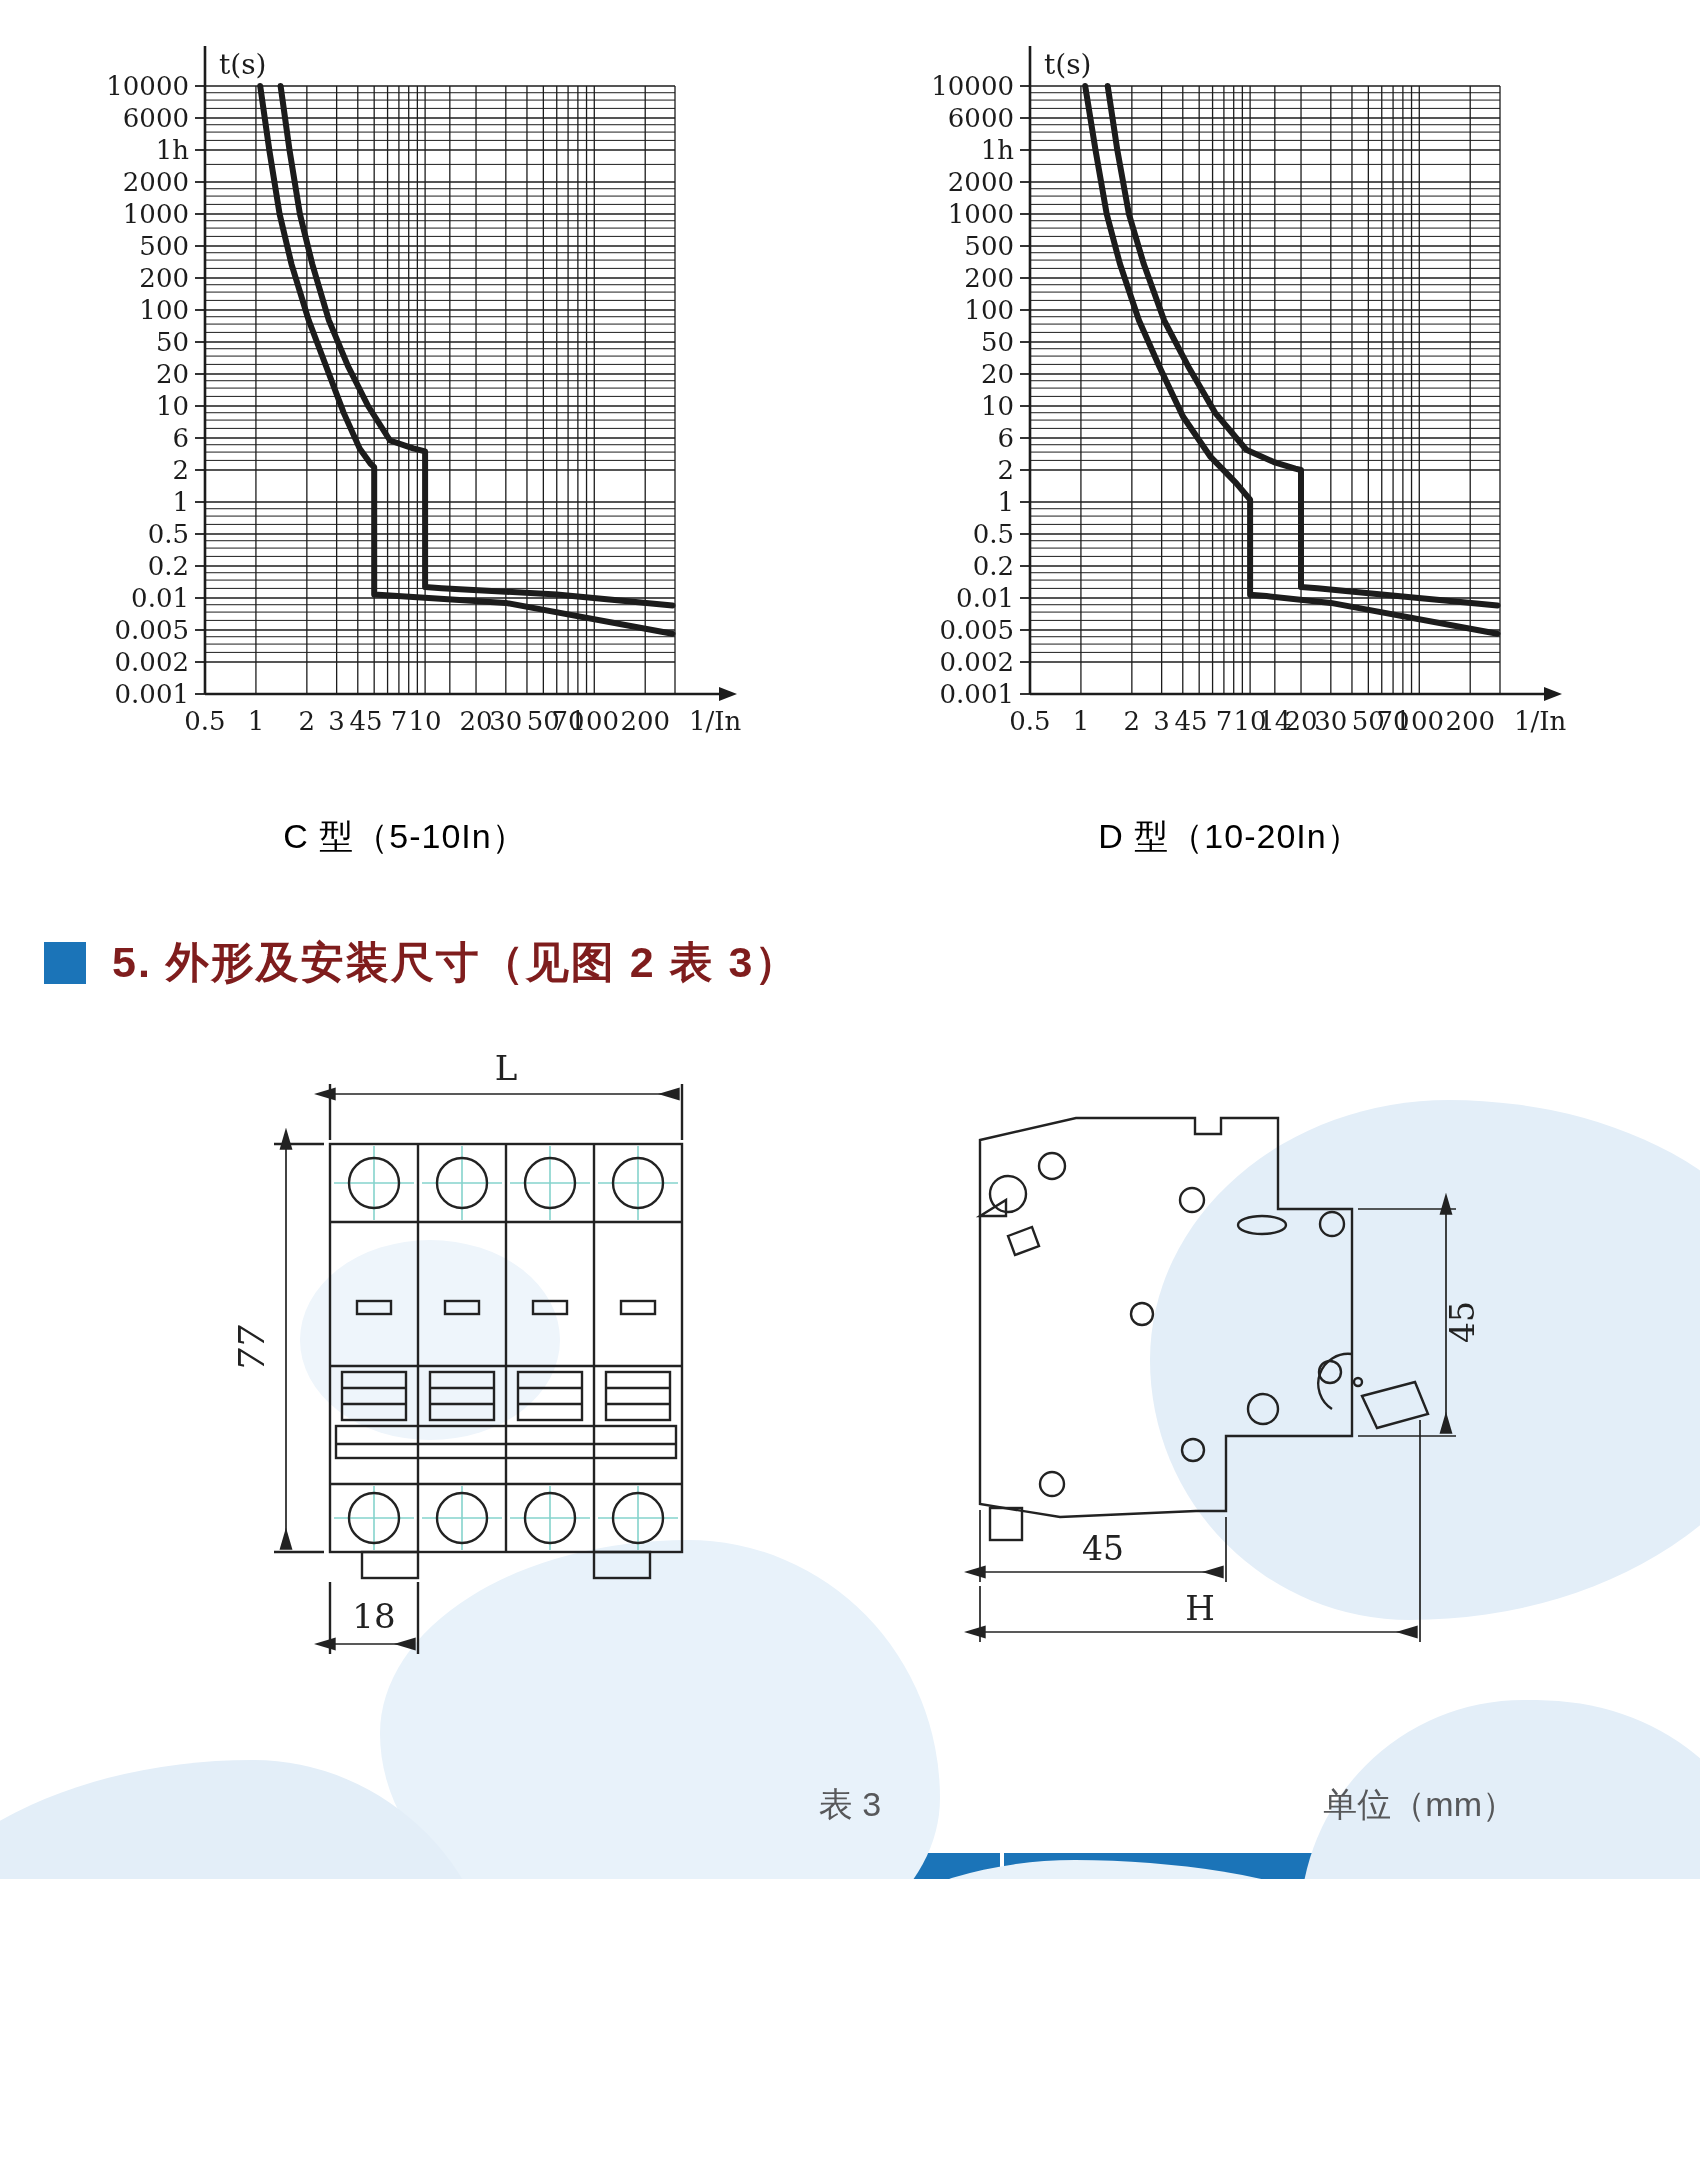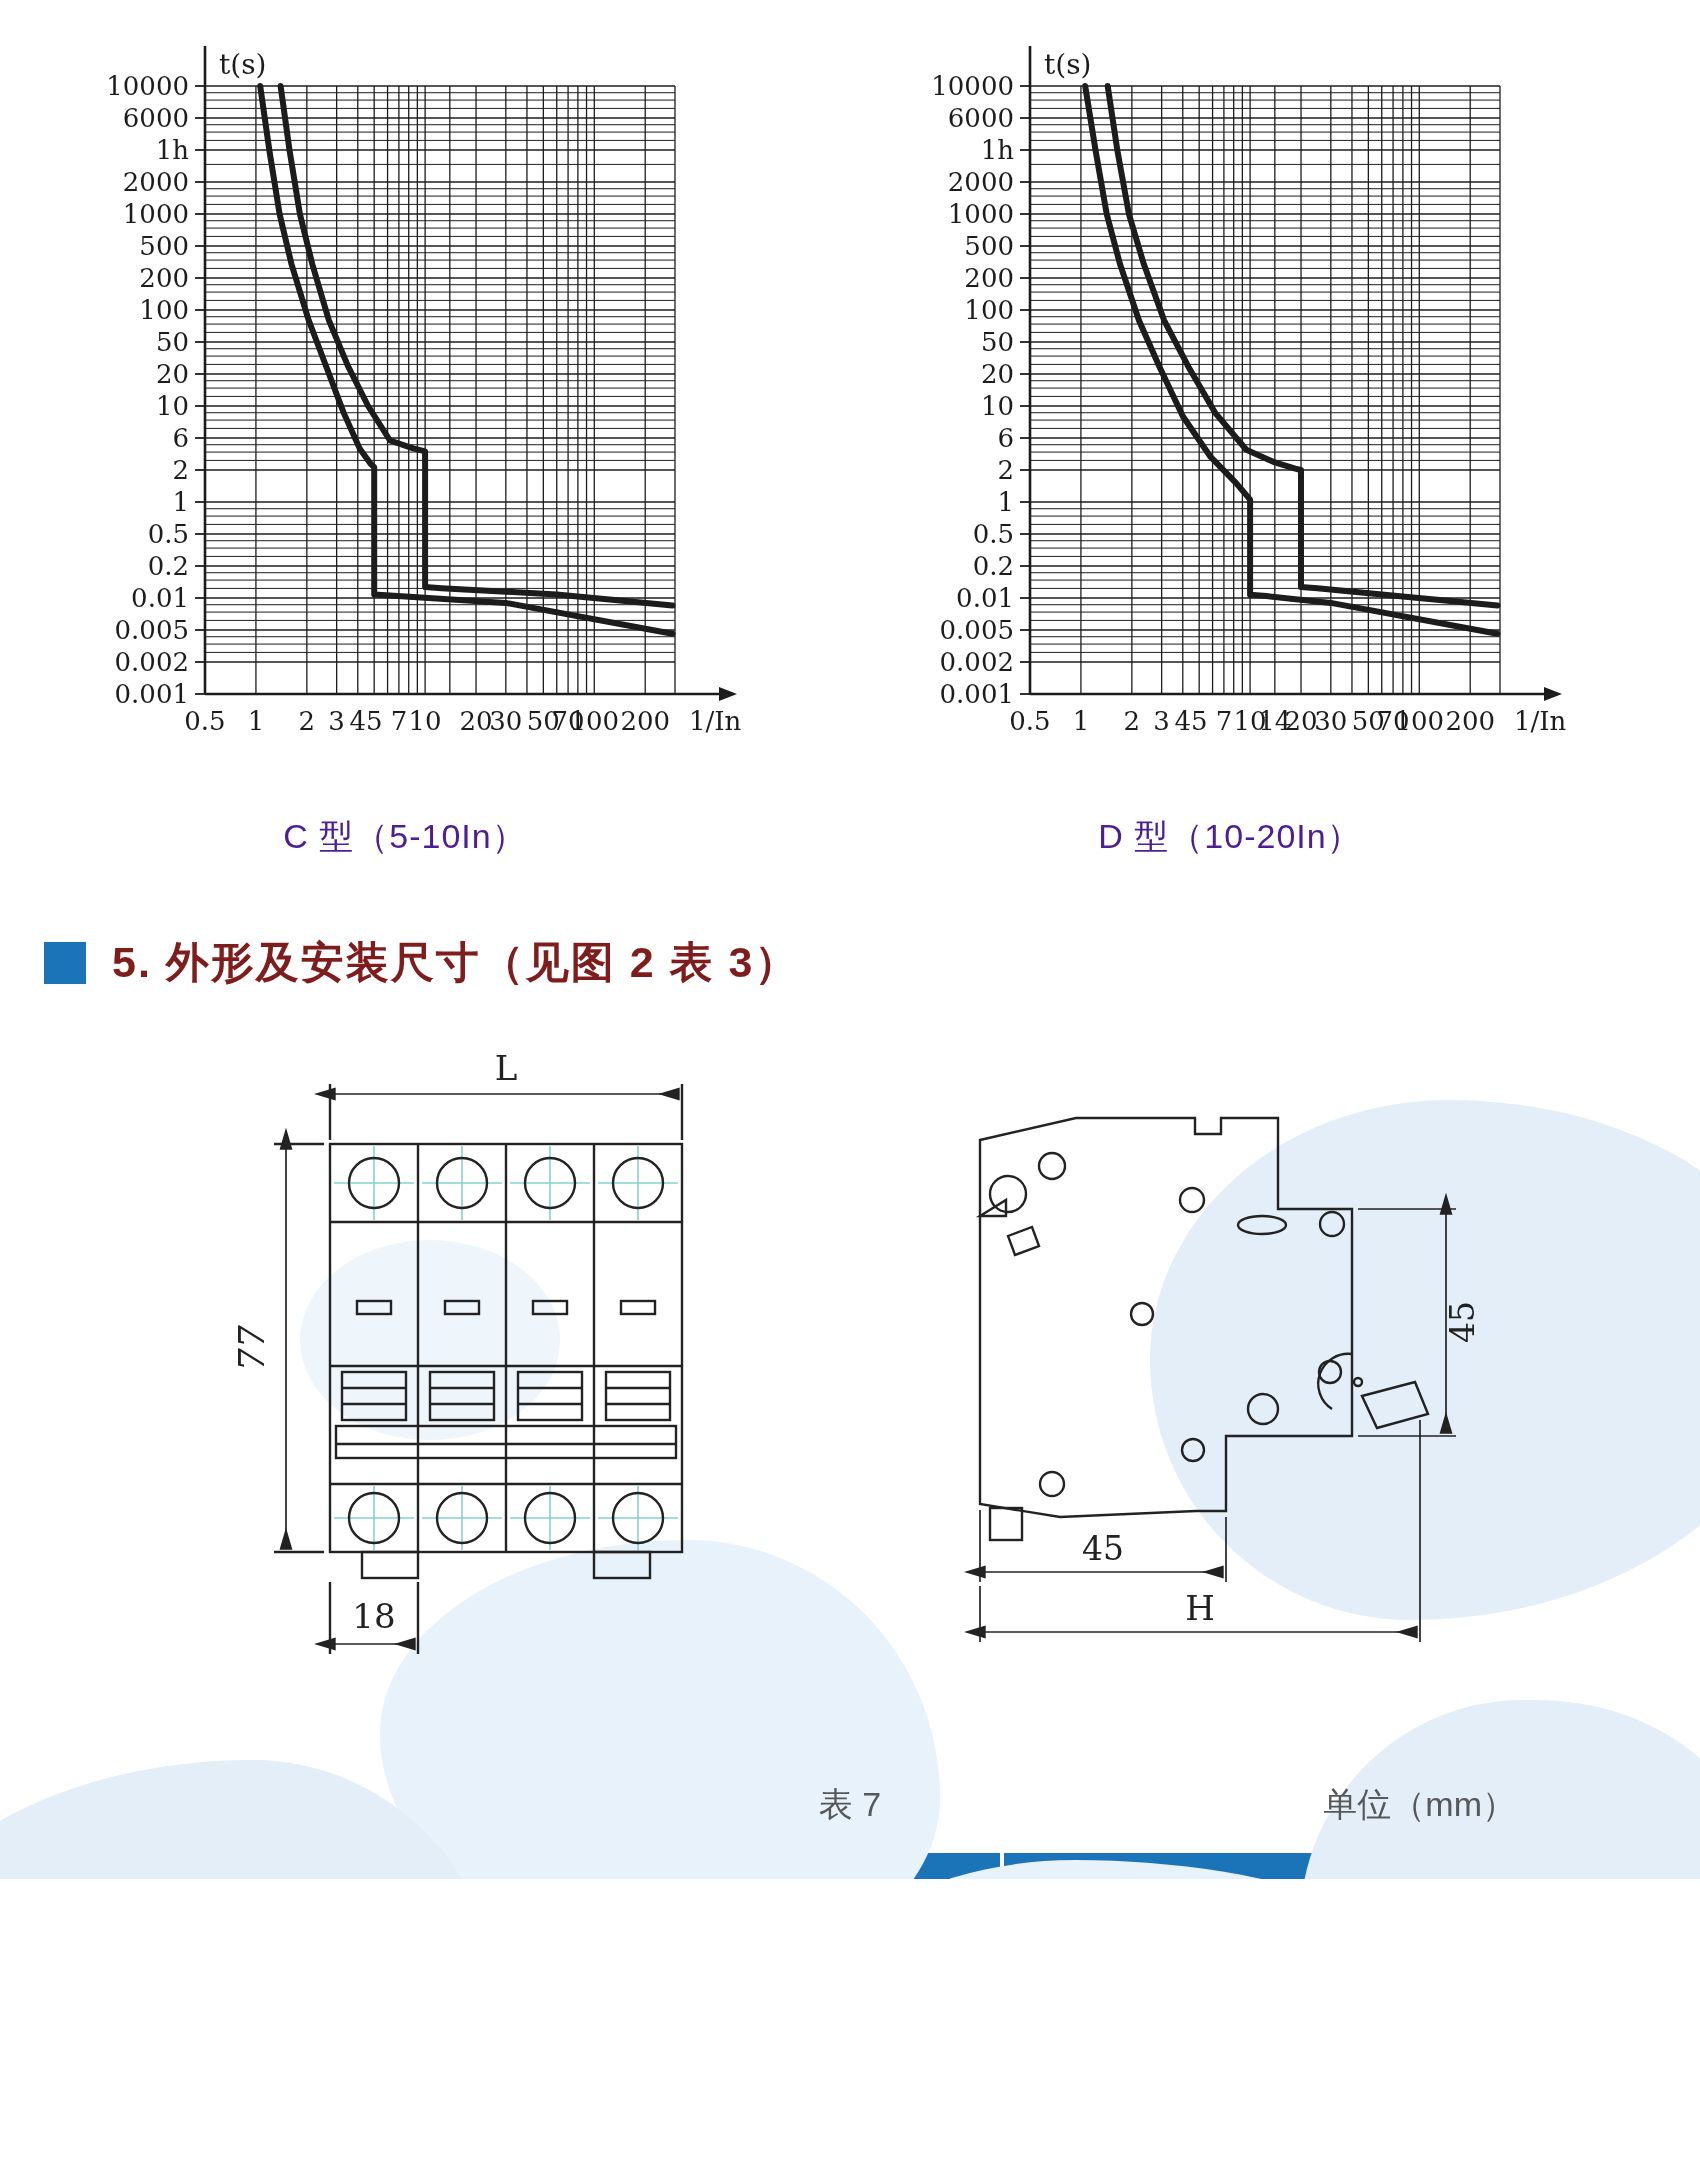--- a/index.html
+++ b/index.html
@@ -5,21 +5,21 @@
   html,body{margin:0;padding:0;background:#fff;}
   .page{position:relative;width:1700px;height:1879px;background:#ffffff;overflow:hidden;
         font-family:"Liberation Sans",sans-serif;color:#57585a;}
   
   .wm{position:absolute;pointer-events:none;}
   
   .charts-row{position:relative;display:flex;justify-content:space-between;
               padding:28px 120px 0 55px;}
   .chart-fig{margin:0;}
   .chart-fig svg{display:block;}
-  .chart-caption{text-align:center;font-size:34px;color:#4c1d95;margin-top:6px;letter-spacing:1px;}
+  .chart-caption{text-align:center;font-size:34px;color:#000000;margin-top:6px;letter-spacing:1px;}
   .fig-label{width:100%;text-align:center;font-size:32px;color:#1e78ba;letter-spacing:2px;}
   .fig1{margin-top:40px;}
   .fig2{margin-top:26px;}
   
   .section-heading{display:flex;align-items:center;margin:74px 0 0 44px;}
   .section-heading .bullet{width:42px;height:42px;background:#1b74b8;margin-right:26px;flex:0 0 auto;}
   .section-heading h2{margin:0;font-size:43px;font-weight:bold;color:#7f1d1d;letter-spacing:2px;}
   
   .drawings-row{position:relative;display:flex;align-items:flex-start;margin-top:62px;}
   .front-view{margin-left:212px;}
@@ -509,21 +509,21 @@
       <line x1="540" y1="356" x2="540" y2="578" stroke-width="1.7"></line>
       <line x1="100" y1="522" x2="100" y2="578" stroke-width="1.7"></line>
       <line x1="104" y1="568" x2="536" y2="568" marker-start="url(#svA)" marker-end="url(#svA)" stroke-width="1.7"></line>
       <text x="320" y="556" font-size="34" fill="#222" stroke="none" text-anchor="middle" font-family="DejaVu Serif, serif">H</text>
     </svg>
   </div>
 
   <div class="fig-label fig2">(图 2)</div>
 
   <div class="table-meta">
-    <span class="t-title">表 7</span>
+    <span class="t-title">表 3</span>
     <span class="t-unit">单位（mm）</span>
   </div>
 
   <table class="dim-table">
     <colgroup>
         <col class="c0">
         <col>
         <col>
         <col>
         <col>

